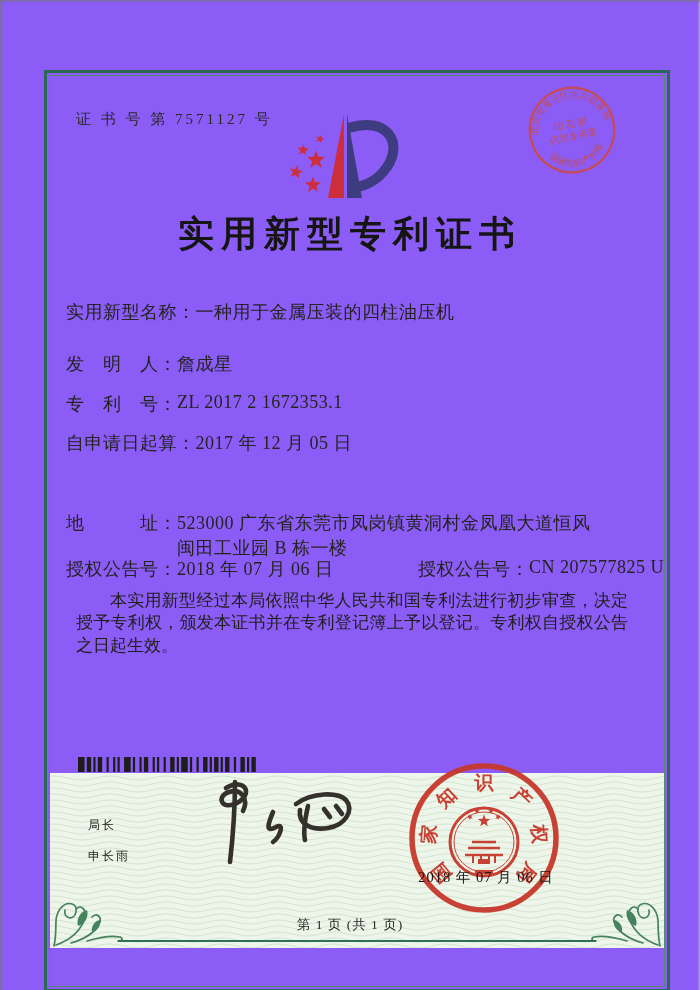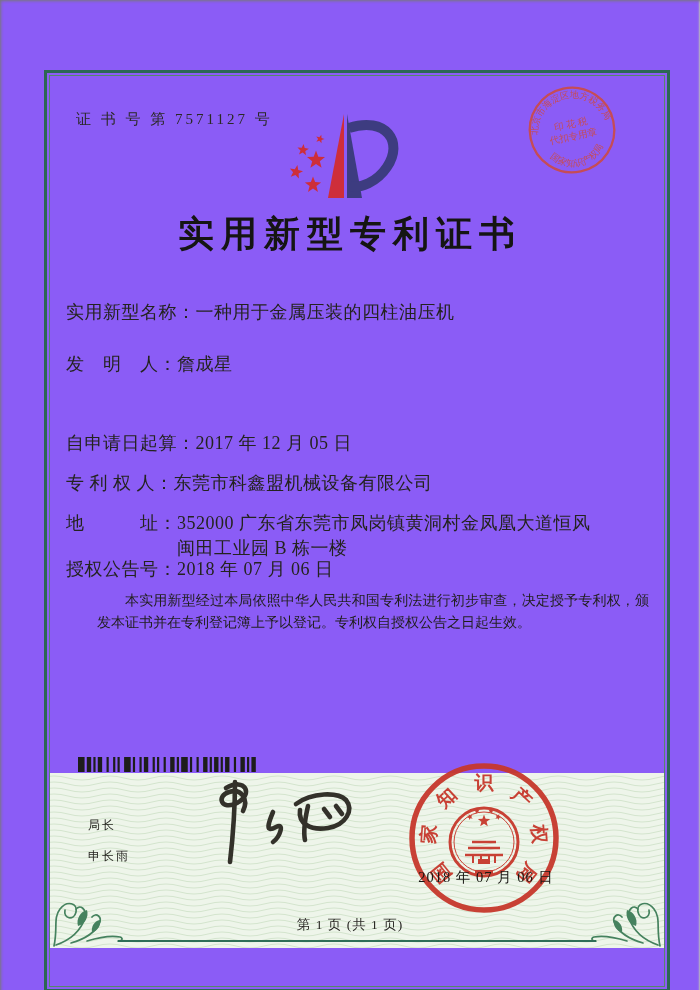--- a/index.html
+++ b/index.html
@@ -14,21 +14,21 @@
   .cert-no{position:absolute;left:76px;top:110px;font-size:15px;letter-spacing:3px;color:#2a2925;}
   .logo{position:absolute;left:288px;top:104px;width:130px;height:102px;}
   .title{position:absolute;left:0;right:0;top:210px;text-align:center;font-size:36px;font-weight:bold;letter-spacing:7px;color:#151513;}
   .field-row{position:absolute;left:66px;font-size:18px;letter-spacing:.5px;white-space:nowrap;}
   .flabel{display:inline-block;vertical-align:top;}
   .fvalue{display:inline-block;vertical-align:top;}
   .r1{top:300px}.r2{top:352px}.r3{top:392px}.r4{top:431px}.r5{top:471px}
   .r6{top:511px}.r7{top:557px;width:560px;}
   .r6 .fvalue{width:428px;white-space:normal;line-height:25px;}
   .grant-no{position:absolute;left:352px;top:0;}
-  .body-text{position:absolute;left:76px;top:590px;width:552px;font-size:14px;line-height:22.3px;text-align:justify;color:#1f1e1a;margin-left:21px;}
+  .body-text{position:absolute;left:76px;top:590px;width:552px;font-size:17px;line-height:22.3px;text-align:justify;color:#1f1e1a;}
   .body-text p{margin:0;text-indent:2em;}
   .barcode{position:absolute;left:78px;top:757px;width:180px;height:15px;}
   .band{position:absolute;left:50px;top:773px;width:614px;height:175px;background:#eef5ea;}
   .band svg.waves{position:absolute;inset:0;}
   .band-rule{position:absolute;left:68px;right:68px;bottom:6px;height:2px;background:#2f6e57;}
   .corner{position:absolute;bottom:0;width:74px;height:74px;}
   .corner.left{left:0;}
   .corner.right{right:0;transform:scaleX(-1);}
   .director{position:absolute;left:88px;top:810px;font-size:12px;line-height:31px;letter-spacing:2px;color:#23221e;}
   .signature{position:absolute;left:188px;top:772px;}
@@ -66,31 +66,32 @@
   </svg>
 
   <div class="title">实用新型专利证书</div>
 
   <div class="field-row r1">
     <span class="flabel">实用新型名称：</span><span class="fvalue">一种用于金属压装的四柱油压机</span>
   </div>
   <div class="field-row r2">
     <span class="flabel">发　明　人：</span><span class="fvalue">詹成星</span>
   </div>
+  <div class="field-row r3">
+    <span class="flabel">专　利　号：</span><span class="fvalue">ZL 2017 2 1672353.1</span>
+  </div>
   <div class="field-row r4">
     <span class="flabel">自申请日起算：</span><span class="fvalue">2017 年 12 月 05 日</span>
   </div>
-  <div class="field-row r5">
-    <span class="flabel">专 利 权 人：</span><span class="fvalue">东莞市科鑫盟机械设备有限公司</span>
-  </div>
   <div class="field-row r6">
-    <span class="flabel">地　　　址：</span><span class="fvalue">352000 广东省东莞市凤岗镇黄洞村金凤凰大道恒风闽田工业园 B 栋一楼</span>
+    <span class="flabel">地　　　址：</span><span class="fvalue">523000 广东省东莞市凤岗镇黄洞村金凤凰大道恒风闽田工业园 B 栋一楼</span>
   </div>
   <div class="field-row r7">
     <span class="flabel">授权公告号：</span><span class="fvalue">2018 年 07 月 06 日</span>
+    <span class="grant-no"><span class="flabel">授权公告号：</span><span class="fvalue">CN 207577825 U</span></span>
   </div>
 
   <div class="body-text">
     <p>本实用新型经过本局依照中华人民共和国专利法进行初步审查，决定授予专利权，颁发本证书并在专利登记簿上予以登记。专利权自授权公告之日起生效。</p>
   </div>
 
   <svg id="barcode-svg" class="barcode" preserveAspectRatio="none" viewBox="0 0 82 15">
       <rect x="0" y="0" width="3" height="15" fill="#1d1d1b"></rect>
       <rect x="4" y="0" width="2" height="15" fill="#1d1d1b"></rect>
       <rect x="7" y="0" width="1" height="15" fill="#1d1d1b"></rect>

